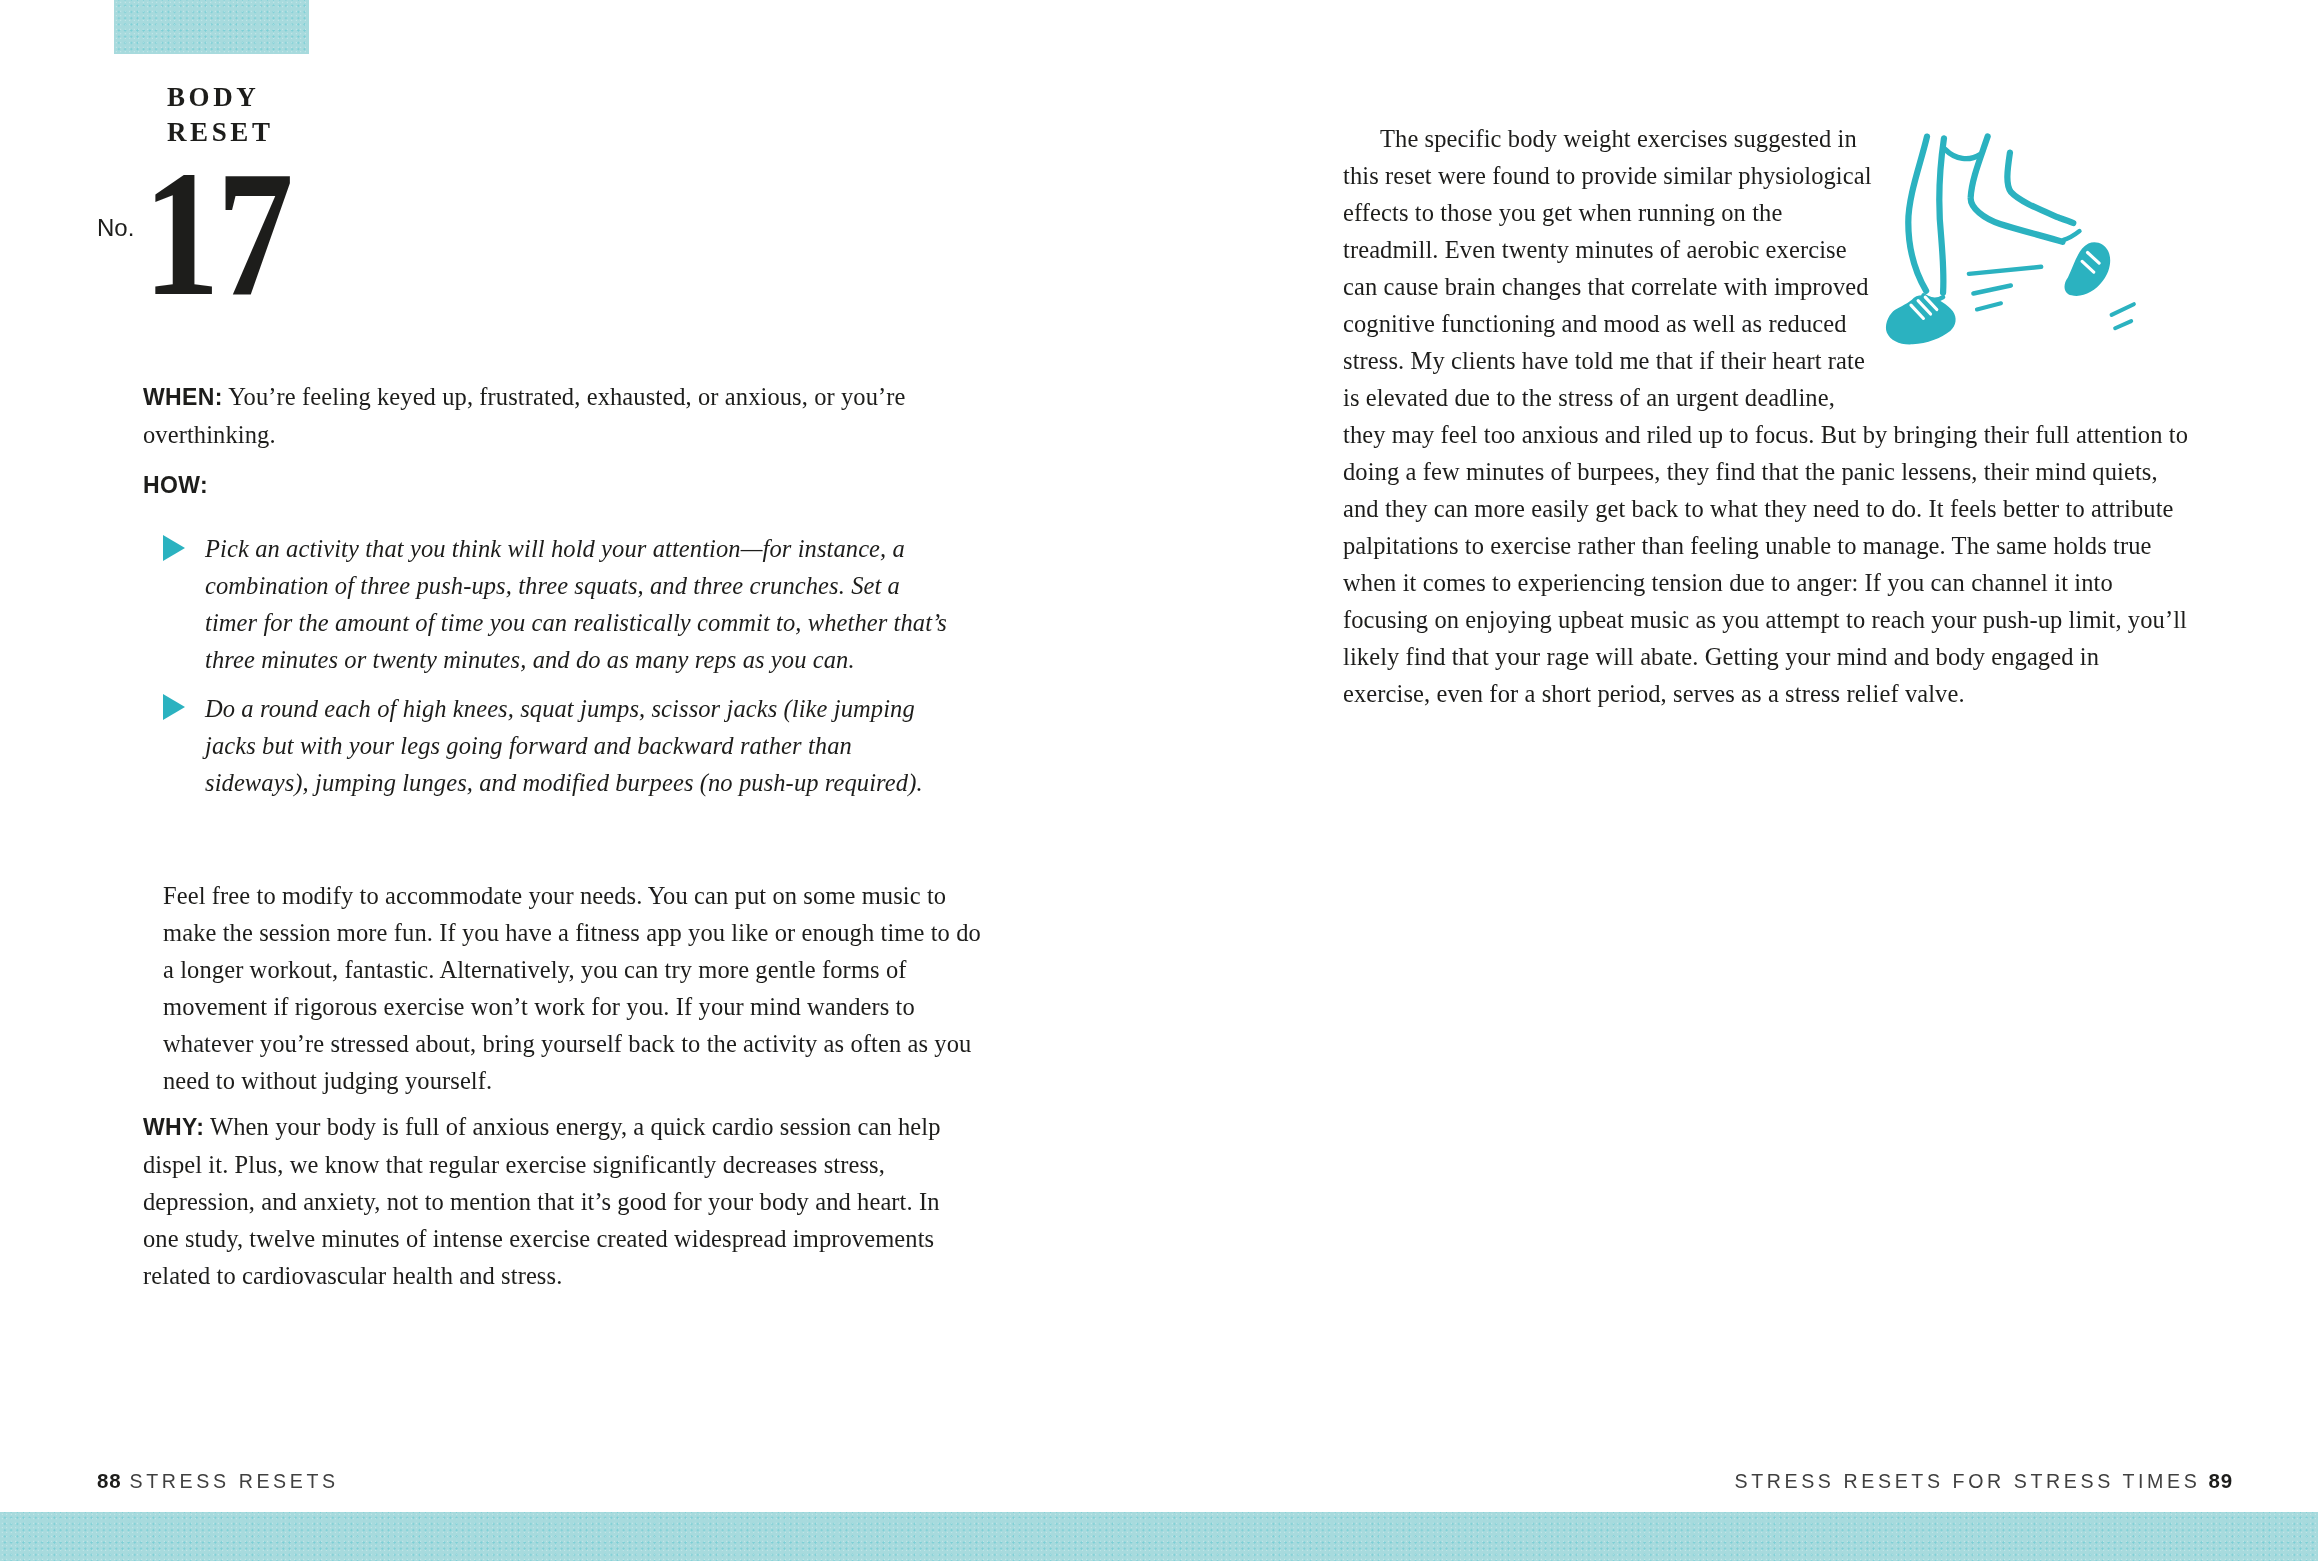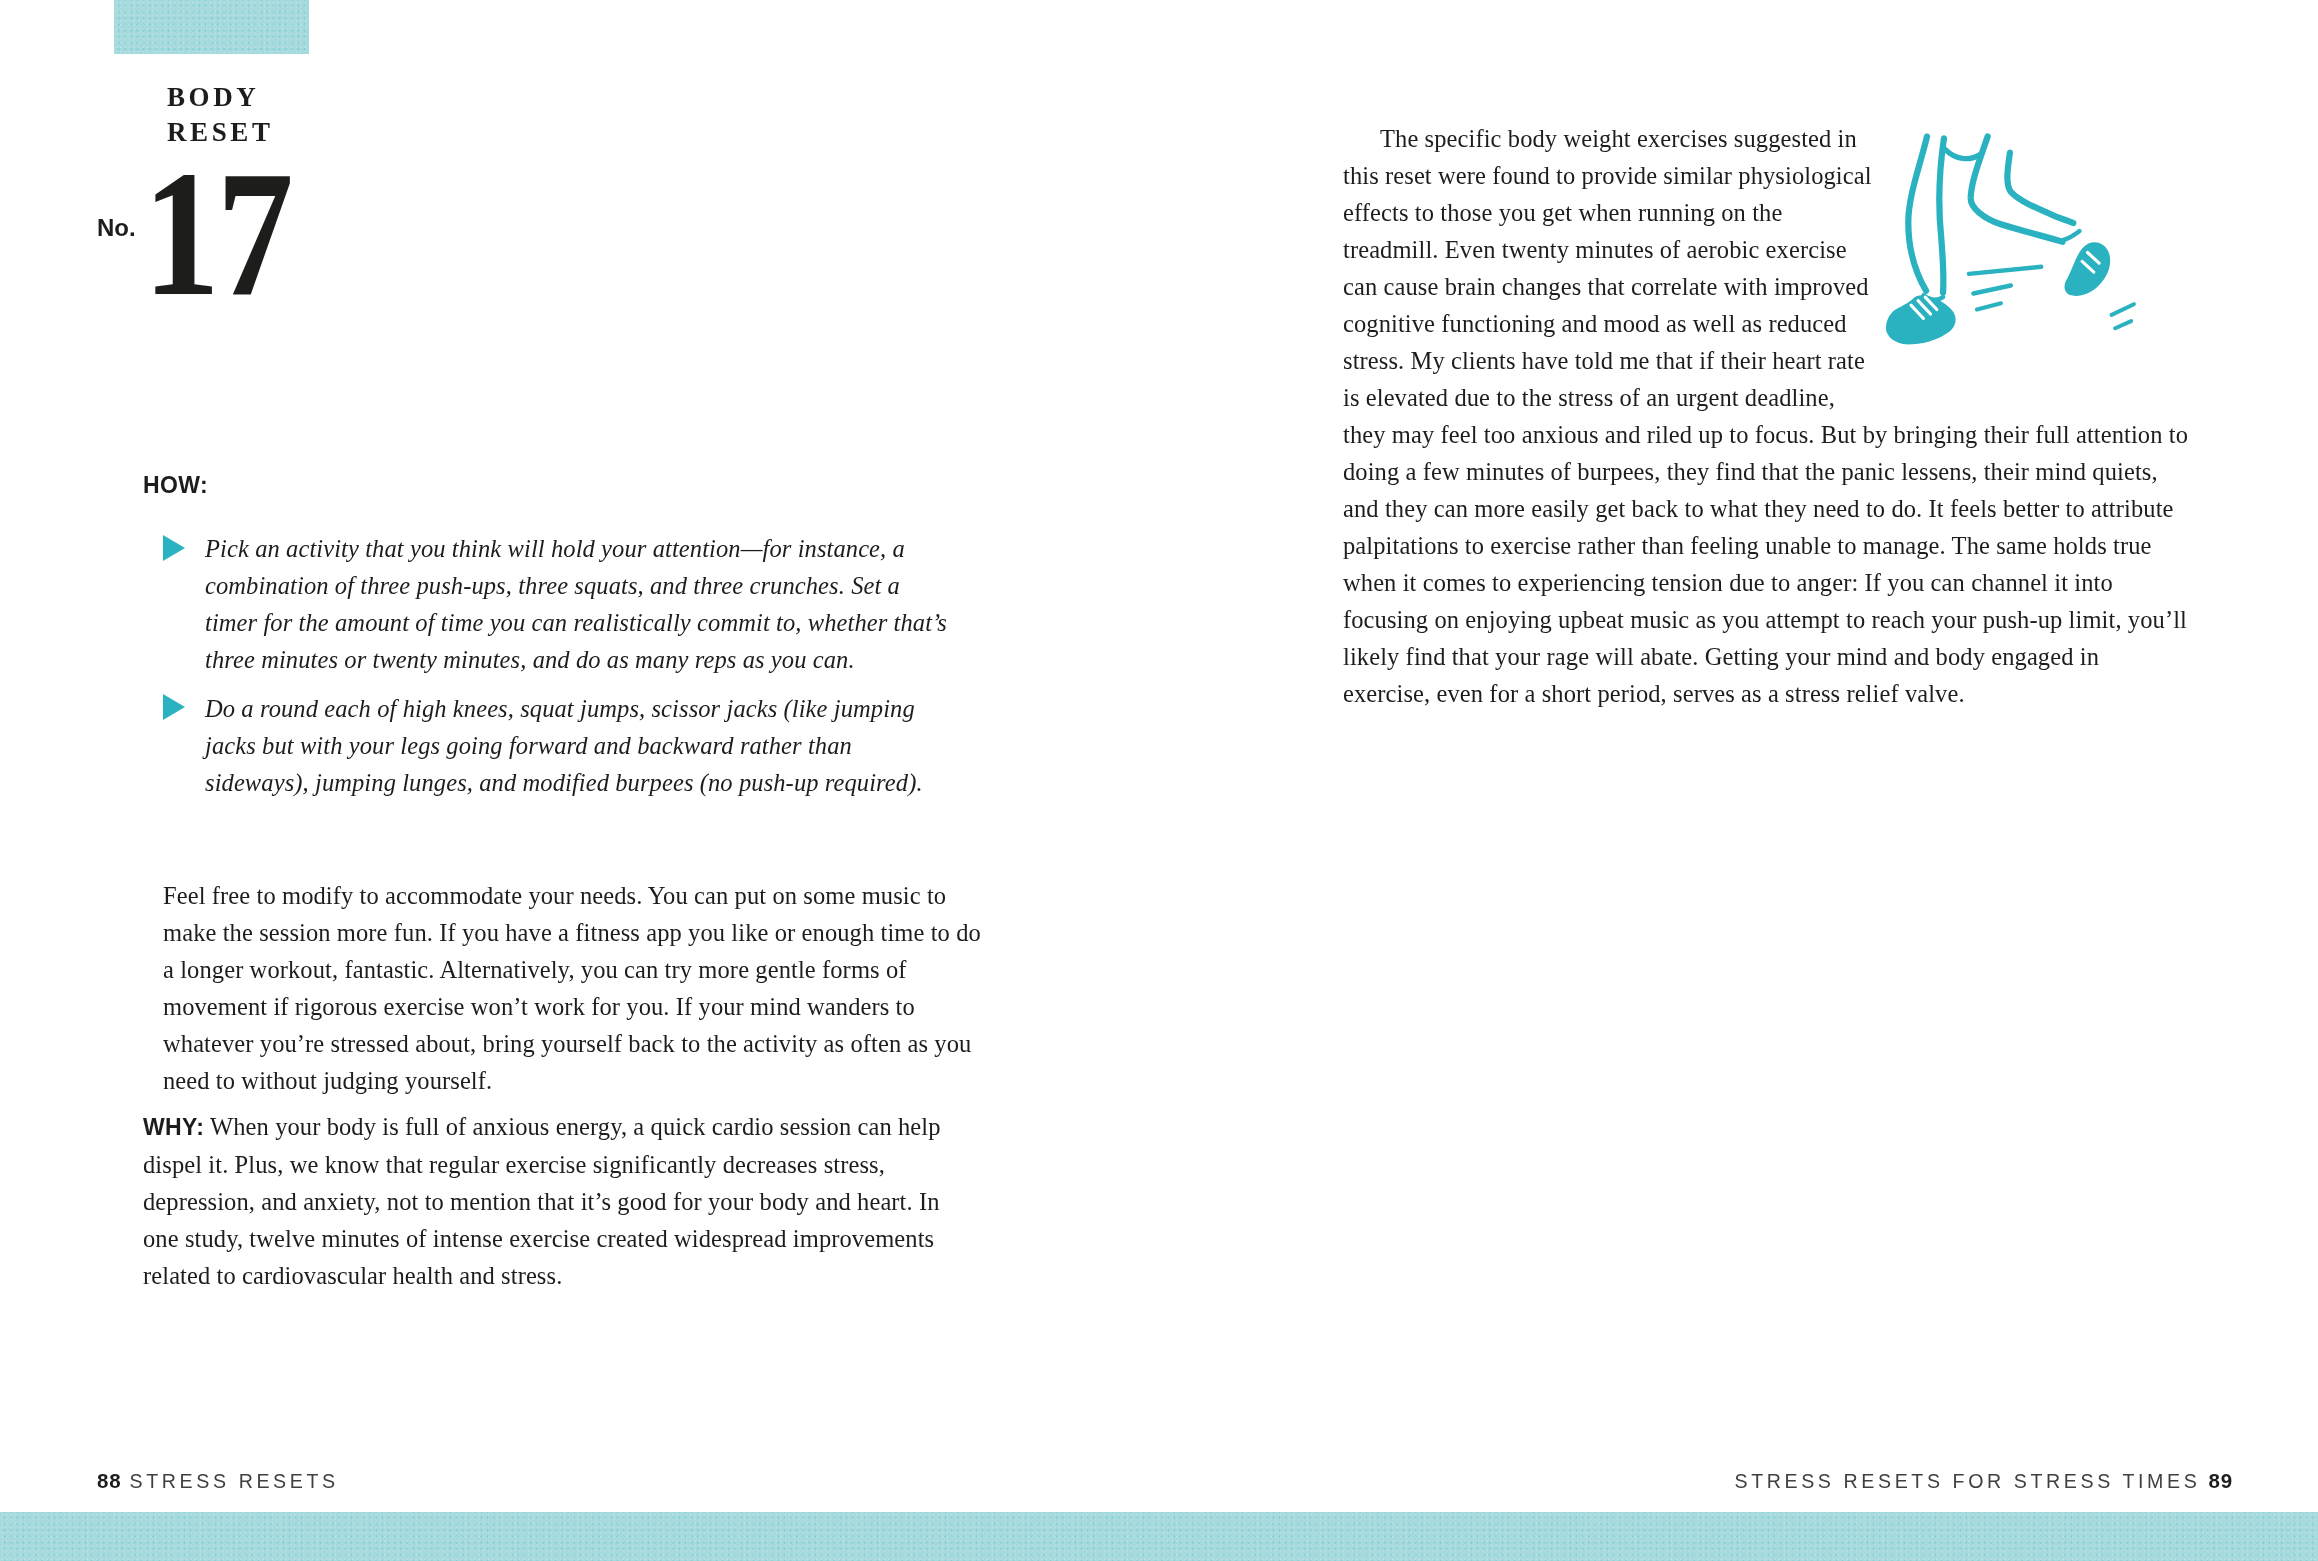--- a/index.html
+++ b/index.html
@@ -33,21 +33,21 @@
   
   .tag-rect{position:absolute;left:114px;top:0;width:195px;height:54px;}
   .tag-label{
     position:absolute;left:167px;top:80px;
     font-family:"Liberation Serif", serif;
     font-weight:600;font-size:27px;line-height:35px;letter-spacing:3.6px;
   }
   .no-label{
     position:absolute;left:97px;top:216px;
     font-family:"Liberation Sans", sans-serif;
-    font-weight:700;font-size:24px;line-height:24px;
+    font-weight:400;font-size:24px;line-height:24px;
   }
   .big-number{
     position:absolute;left:143px;top:143px;
     font-family:"Liberation Serif", serif;
     font-weight:700;font-size:181px;line-height:1;
     letter-spacing:-3.6px;
     transform:scaleX(0.85);transform-origin:left top;
   }
   .reset-title{
     position:absolute;left:334px;top:177px;
@@ -119,20 +119,21 @@
     <span>BODY</span><br>
     <span>RESET</span>
   </div>
 
   <div class="no-label">No.</div>
   <div class="big-number">17</div>
 
   <h1 class="reset-title">
   </h1>
 
+  <p class="bodytext when-para"><b class="slabel">WHEN:</b> <span>You’re feeling keyed up, frustrated, exhausted, or anxious, or you’re overthinking.</span></p>
 
   <p class="how-label slabel">HOW:</p>
 
   <ul class="bullets bodytext">
     <li>
       <span class="tri"></span>
       <span>Pick an activity that you think will hold your attention—for instance, a combination of three push-ups, three squats, and three crunches. Set a timer for the amount of time you can realistically commit to, whether that’s three minutes or twenty minutes, and do as many reps as you can.</span>
     </li>
     <li>
       <span class="tri"></span>

